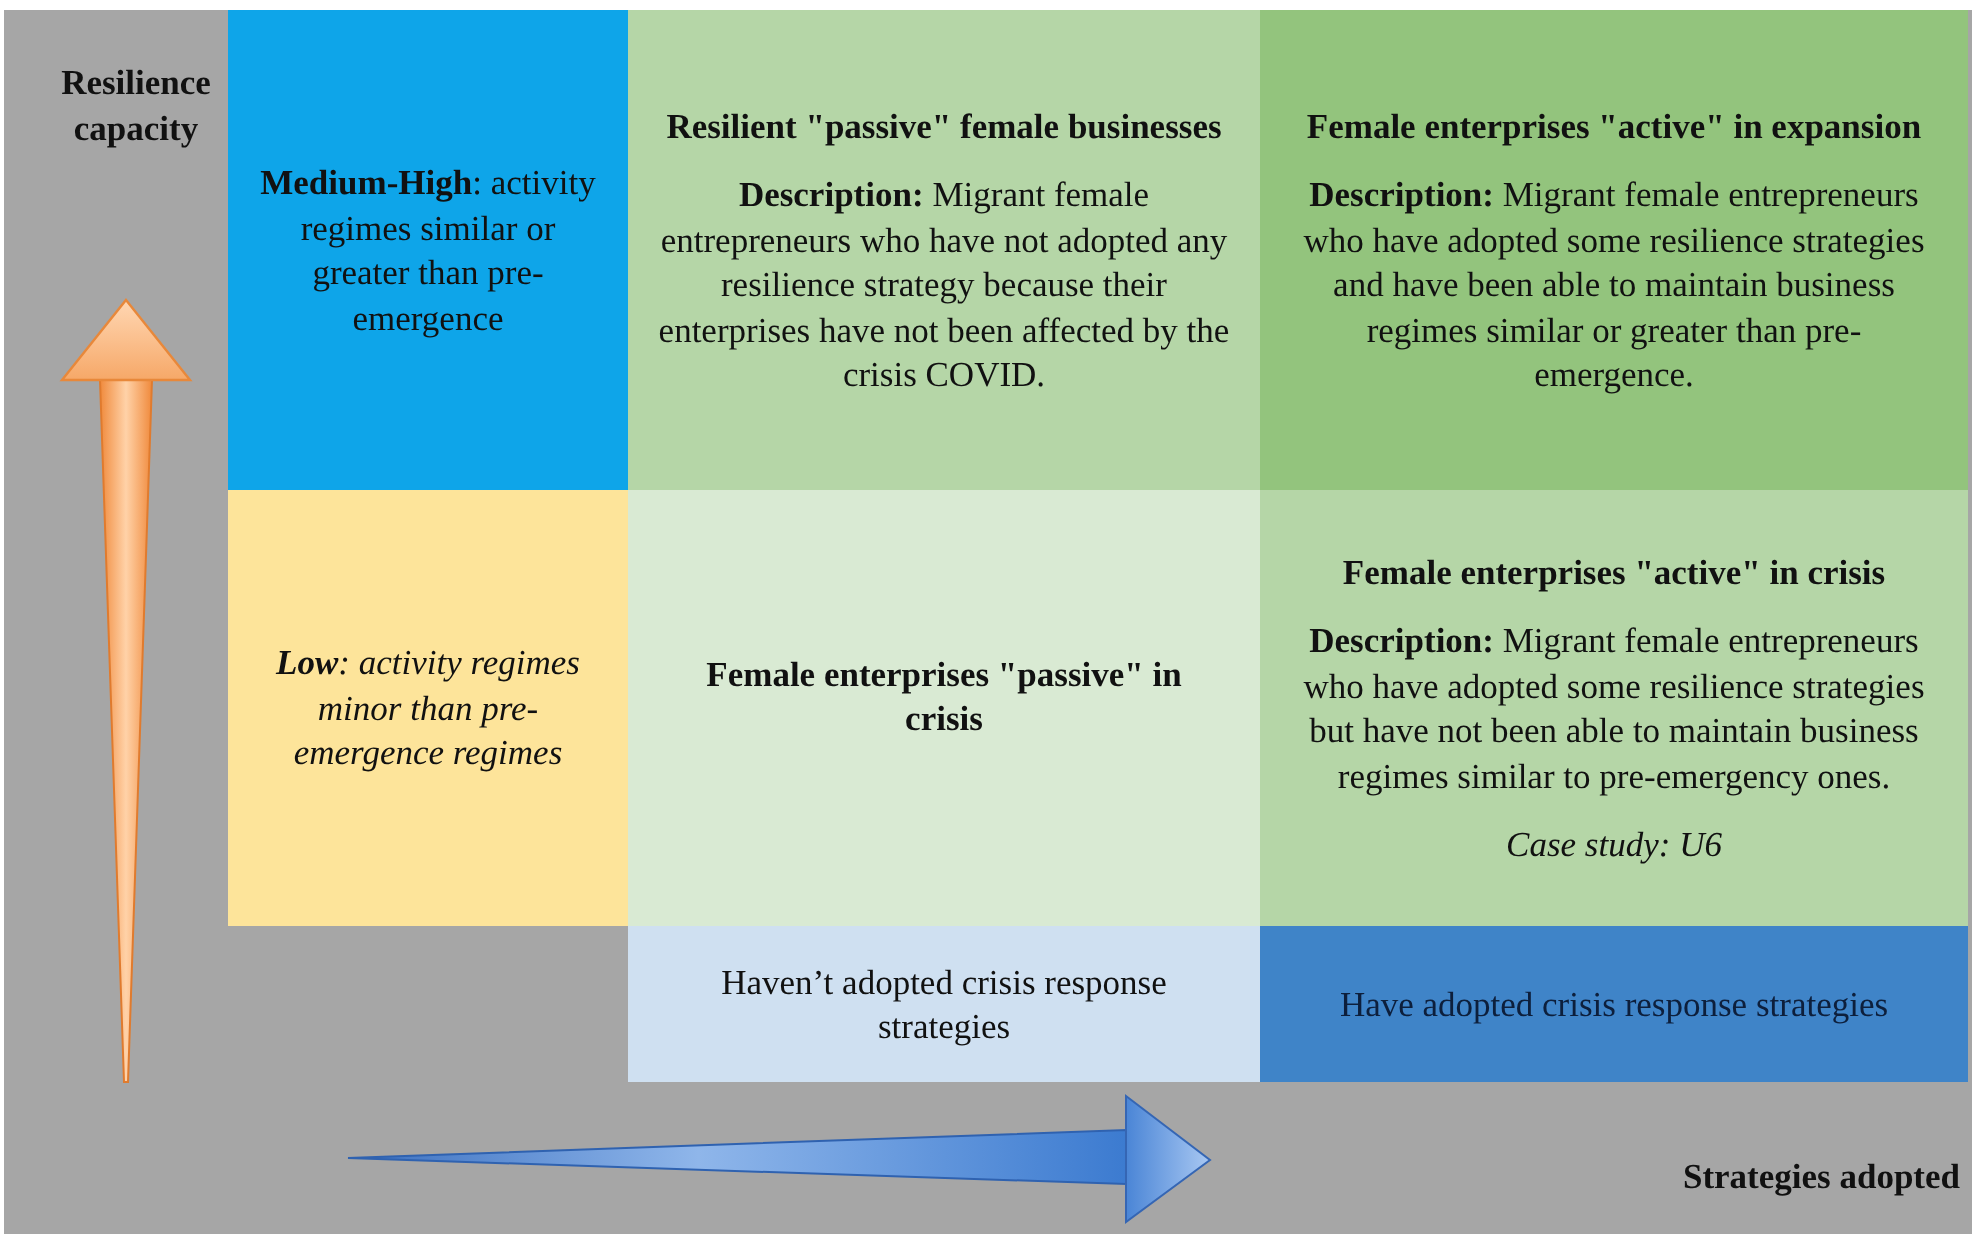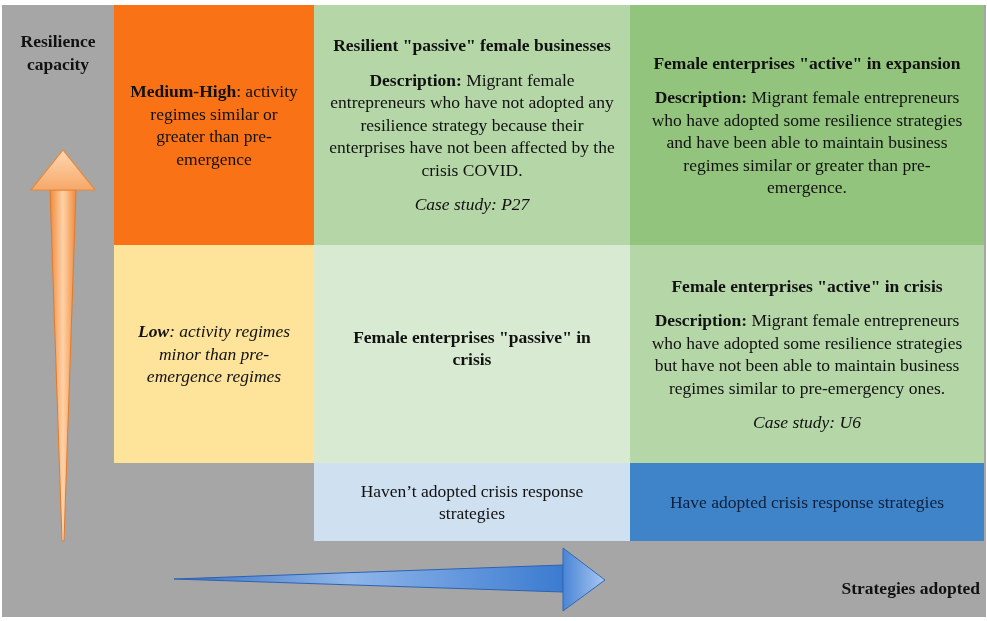--- a/index.html
+++ b/index.html
@@ -55,21 +55,21 @@
       left: 0;
       top: 0;
       overflow: visible;
     }
   </style>
 </head>
 <body>
 
 <div class="canvas"></div>
 
-<div class="axis-label" style="left:2px; top:30px; width:112px;">
+<div class="axis-label" style="left:2px; top:30px; width:112px;padding-left:10px;">
   <span>Resilience capacity</span>
 </div>
 
 <svg class="arrow" width="987" height="621">
   <defs>
     <linearGradient id="og" x1="0" y1="0" x2="1" y2="0">
       <stop offset="0" stop-color="#f08a3c"></stop>
       <stop offset="0.5" stop-color="#ffd2a8"></stop>
       <stop offset="1" stop-color="#f08a3c"></stop>
     </linearGradient>
@@ -93,38 +93,37 @@
 
 <svg class="arrow" width="987" height="621">
   <polygon points="174,579 563,565 563,592" fill="url(#bg)" stroke="#2f62b0" stroke-width="1"></polygon>
   <polygon points="563,548 605,580 563,611" fill="url(#bgHead)" stroke="#3566b4" stroke-width="1"></polygon>
 </svg>
 
 <div class="axis-label" style="left:780px; top:577px; width:200px; text-align:right;">
   <span>Strategies adopted</span>
 </div>
 
-<div class="cell" style="left:114px; top:5px; width:200px; height:240px; background:#f97316; padding:0 10px;">
+<div class="cell" style="left:114px; top:5px; width:200px; height:240px; background:#0ea5e9; padding:0 10px;">
   <div>
     <b>Medium-High</b><span>: activity regimes similar or greater than pre-emergence</span>
   </div>
 </div>
 
 <div class="cell" style="left:114px; top:245px; width:200px; height:218px; background:#fde49a; padding:0 10px;font-style:italic;">
   <div>
     <b>Low</b><span>: activity regimes minor than pre-emergence regimes</span>
   </div>
 </div>
 
 <div class="cell" style="left:314px; top:5px; width:316px; height:240px; background:#b5d6a7; padding:0 14px;">
   <div class="title">Resilient "passive" female businesses</div>
   <div class="desc">
     <b>Description:</b><span> Migrant female entrepreneurs who have not adopted any resilience strategy because their enterprises have not been affected by the crisis COVID.</span>
   </div>
-  <div class="case">Case study: P27</div>
 </div>
 
 <div class="cell" style="left:630px; top:5px; width:354px; height:240px; background:#93c47d; padding:0 14px;">
   <div class="title">Female enterprises "active" in expansion</div>
   <div class="desc">
     <b>Description:</b><span> Migrant female entrepreneurs who have adopted some resilience strategies and have been able to maintain business regimes similar or greater than pre-emergence.</span>
   </div>
 </div>
 
 <div class="cell" style="left:314px; top:245px; width:316px; height:218px; background:#d9ead3; padding:0 24px;">

